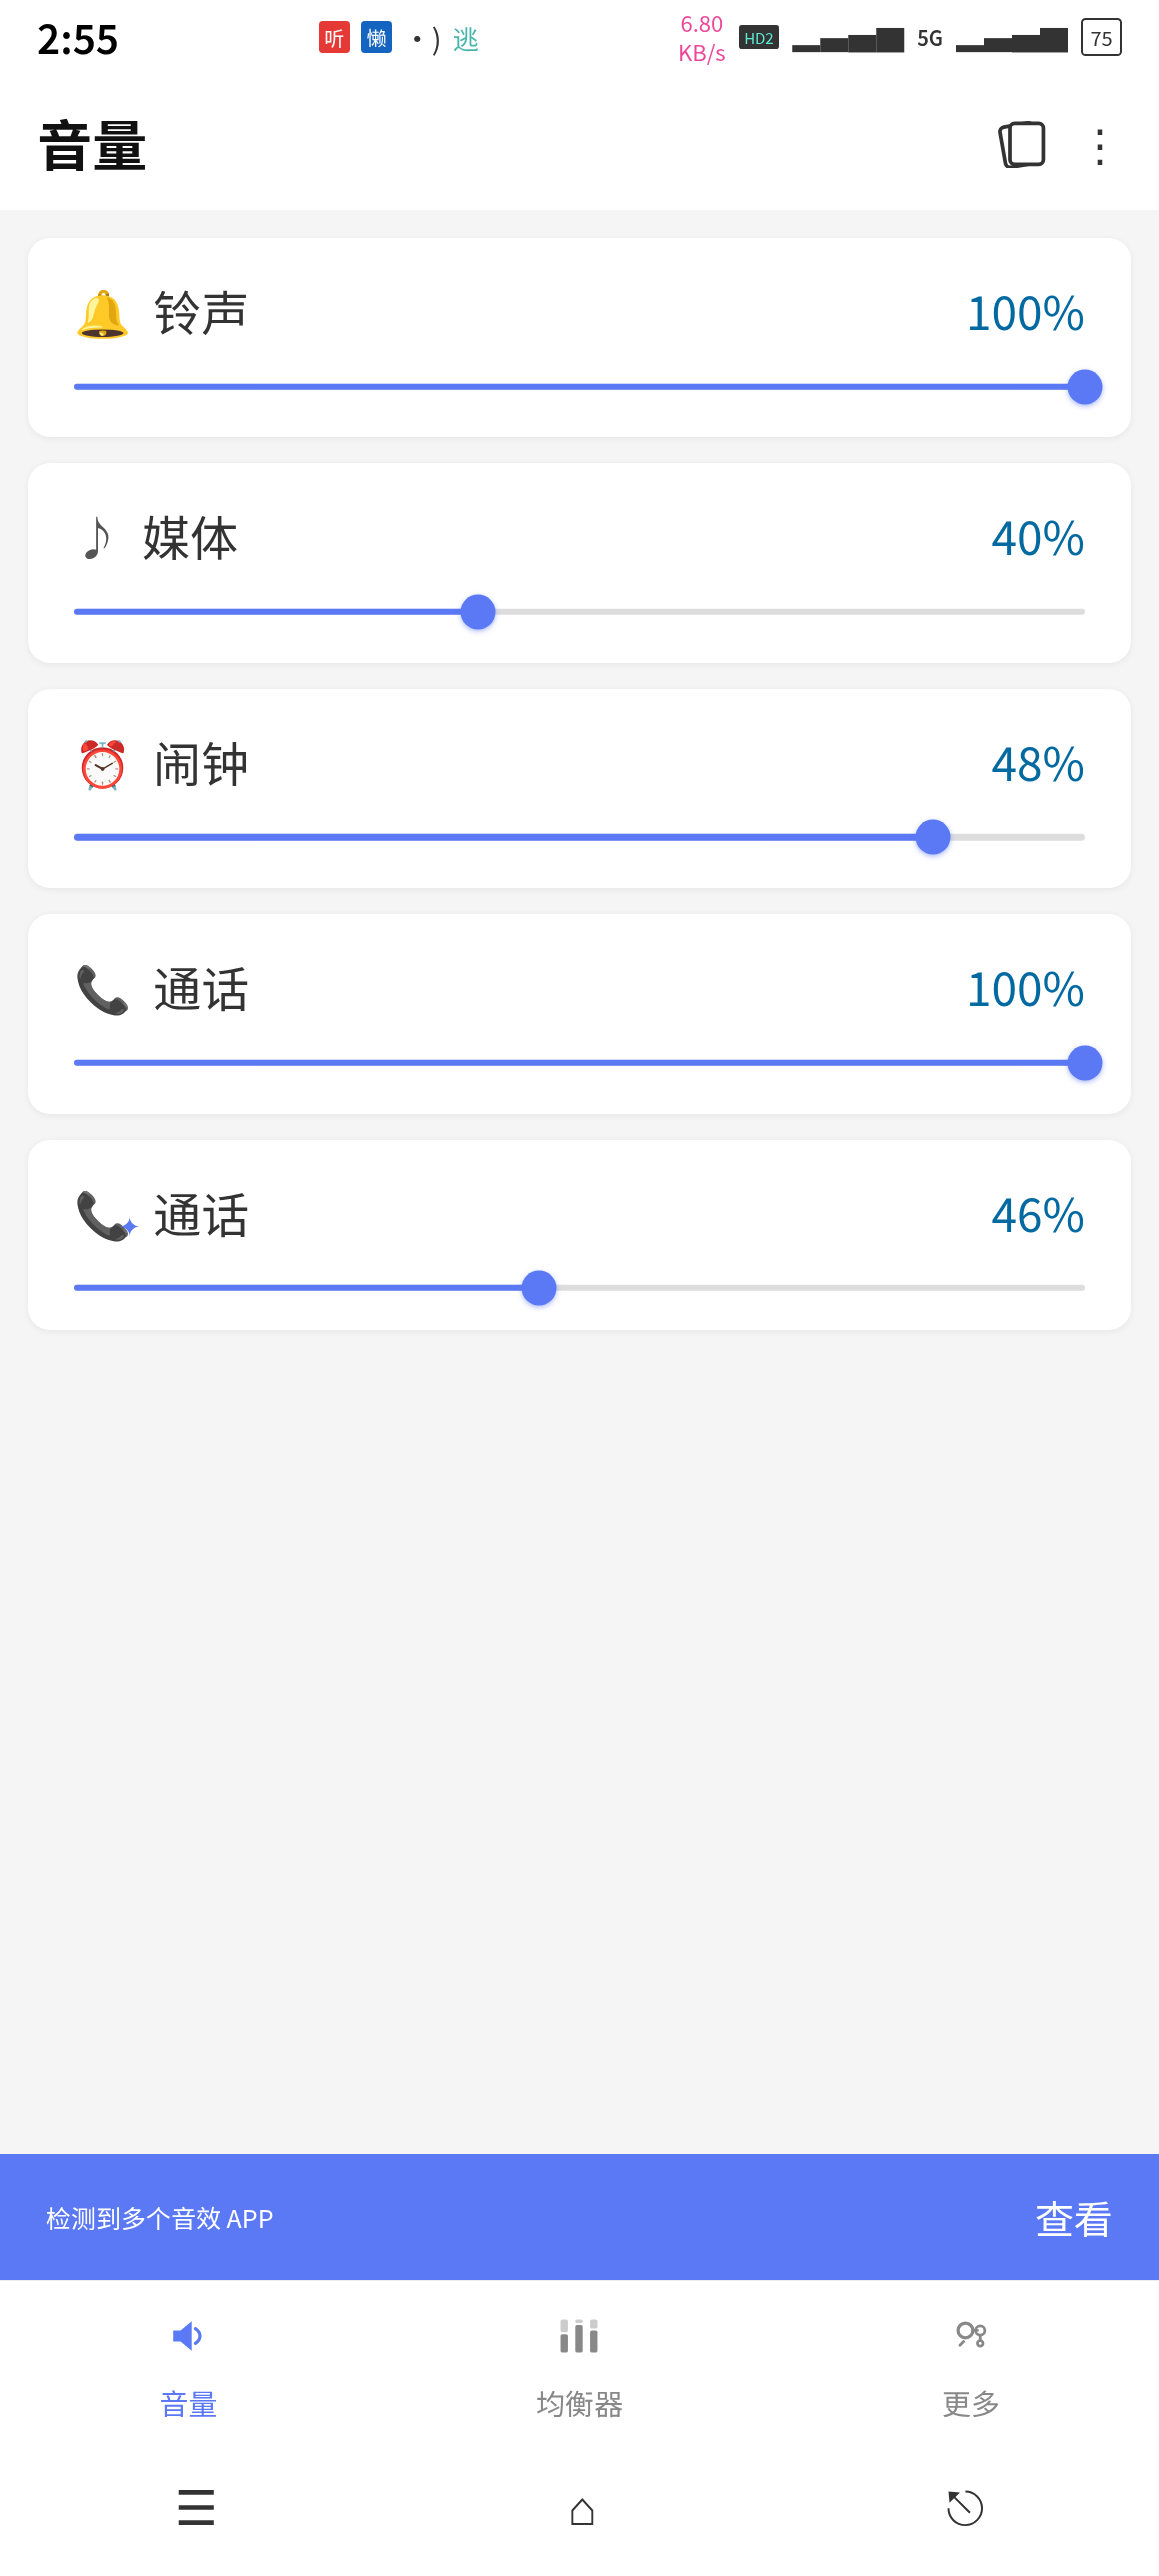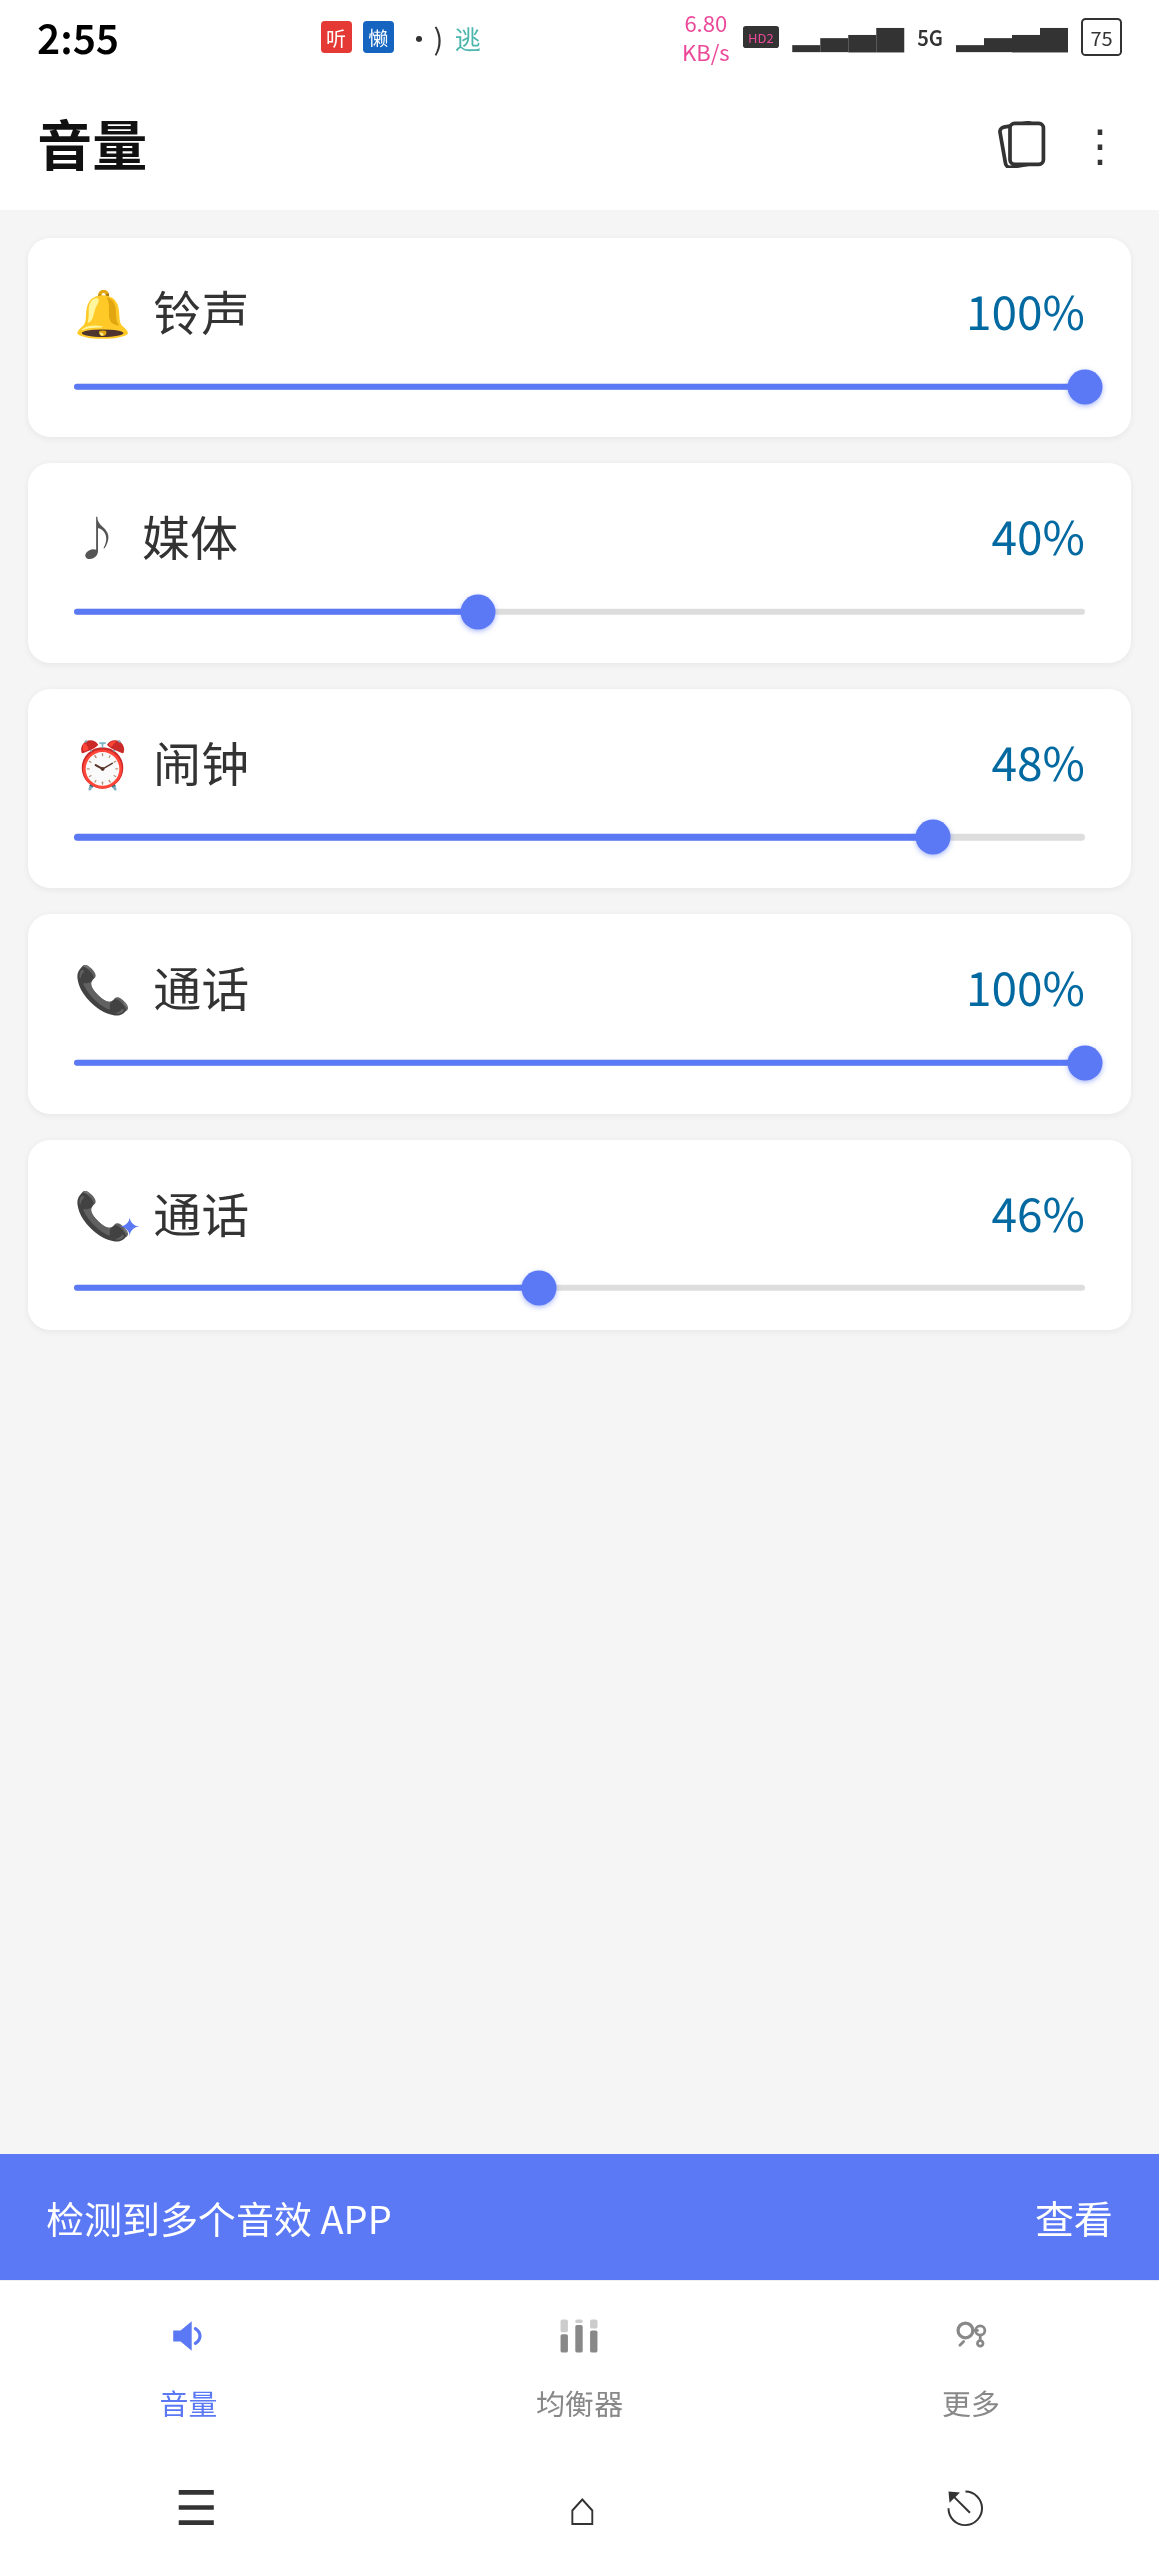--- a/index.html
+++ b/index.html
@@ -60,22 +60,22 @@
       gap: 13px;
     }
     .speed-text {
       font-size: 22px;
       color: #ec4899;
       line-height: 1.3;
       text-align: center;
     }
     .hd2-badge {
       background: #333;
-      color: #ec4899;
-      font-size: 13px;
+      color: #5eead4;
+      font-size: 15px;
       padding: 1.8px 5.5px;
       border-radius: 2.8px;
     }
     .battery-outline {
       border: 2.8px solid #333;
       border-radius: 4.6px;
       padding: 2.8px 7.4px;
       font-size: 20px;
       color: #333;
       position: relative;
@@ -196,21 +196,21 @@
     .bottom-banner {
       background: #5b78f5;
       display: flex;
       align-items: center;
       justify-content: space-between;
       padding: 35px 46px;
       margin: 0 0px;
       flex-shrink: 0;
     }
     .banner-text {
-      font-size: 38px;
+      font-size: 25px;
       color: #fff;
     }
     .banner-action {
       font-size: 39px;
       color: #fff;
       cursor: pointer;
     }
 
     
     .bottom-nav {

